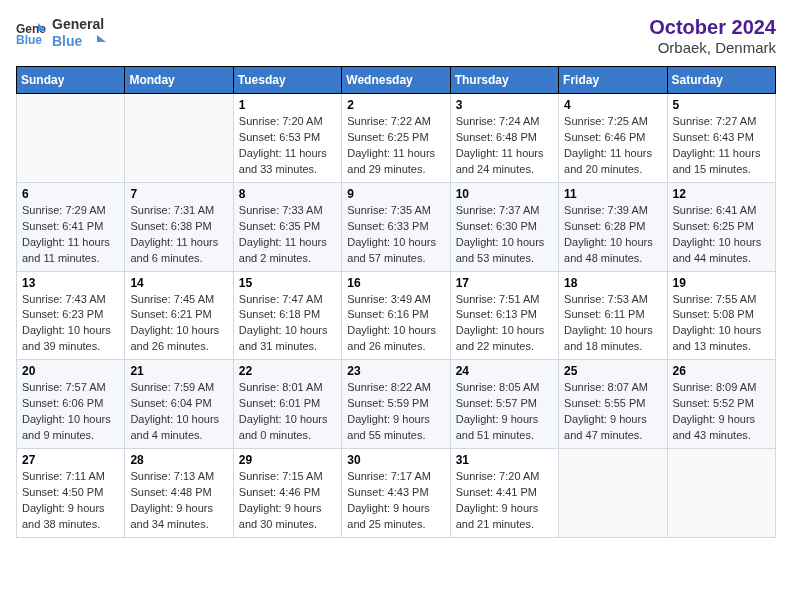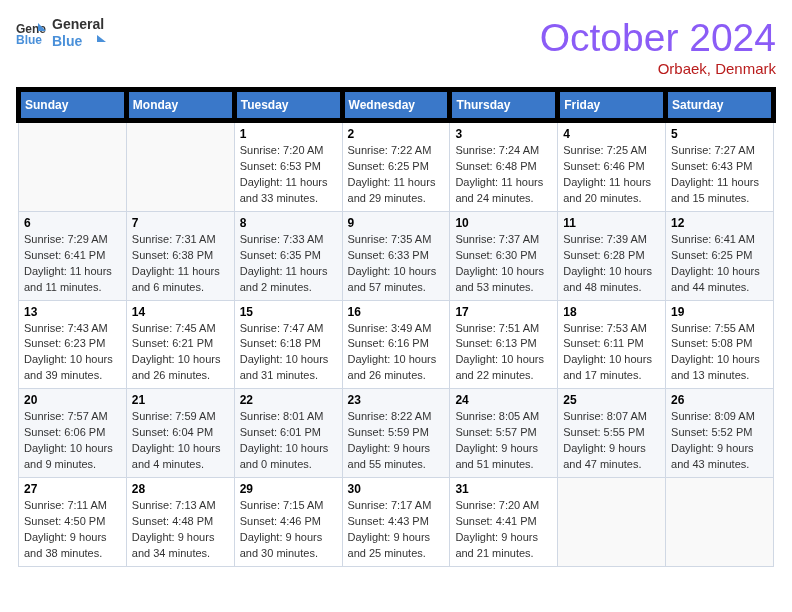--- a/index.html
+++ b/index.html
@@ -22,41 +22,41 @@
       gap: 4px;
     }
     .logo-icon {
       width: 30px;
       height: 24px;
     }
     .title-block {
       text-align: right;
     }
     .month-title {
-      font-size: 39px;
-      font-weight: normal;
-      color: #8b5cf6;
+      font-size: 20px;
+      font-weight: bold;
+      color: #4c1d95;
     }
     .location {
       font-size: 15px;
-      color: #b91c1c;
+      color: #404040;
     }
     table {
       width: 100%;
       border-collapse: collapse;
       font-size: 11px;
     }
     th {
       background-color: #3a78c9;
       color: #fff;
       padding: 6px 4px;
       text-align: left;
       font-size: 12px;
       font-weight: bold;
-      border: 5px solid #000000;
+      border: 1px solid #000000;
     }
     td {
       border: 1px solid #d0d8e4;
       padding: 4px 5px;
       vertical-align: top;
       height: 80px;
       width: calc(100% / 7);
       background: #fff;
     }
     tr:nth-child(even) td {
@@ -255,21 +255,21 @@
           <div>Sunrise: 7:51 AM</div>
           <div>Sunset: 6:13 PM</div>
           <div>Daylight: 10 hours and 22 minutes.</div>
         </div>
         </td>
         <td>
           <span class="day-num">18</span>
         <div class="day-content">
           <div>Sunrise: 7:53 AM</div>
           <div>Sunset: 6:11 PM</div>
-          <div>Daylight: 10 hours and 17 minutes.</div>
+          <div>Daylight: 10 hours and 18 minutes.</div>
         </div>
         </td>
         <td>
           <span class="day-num">19</span>
         <div class="day-content">
           <div>Sunrise: 7:55 AM</div>
           <div>Sunset: 5:08 PM</div>
           <div>Daylight: 10 hours and 13 minutes.</div>
         </div>
         </td>

